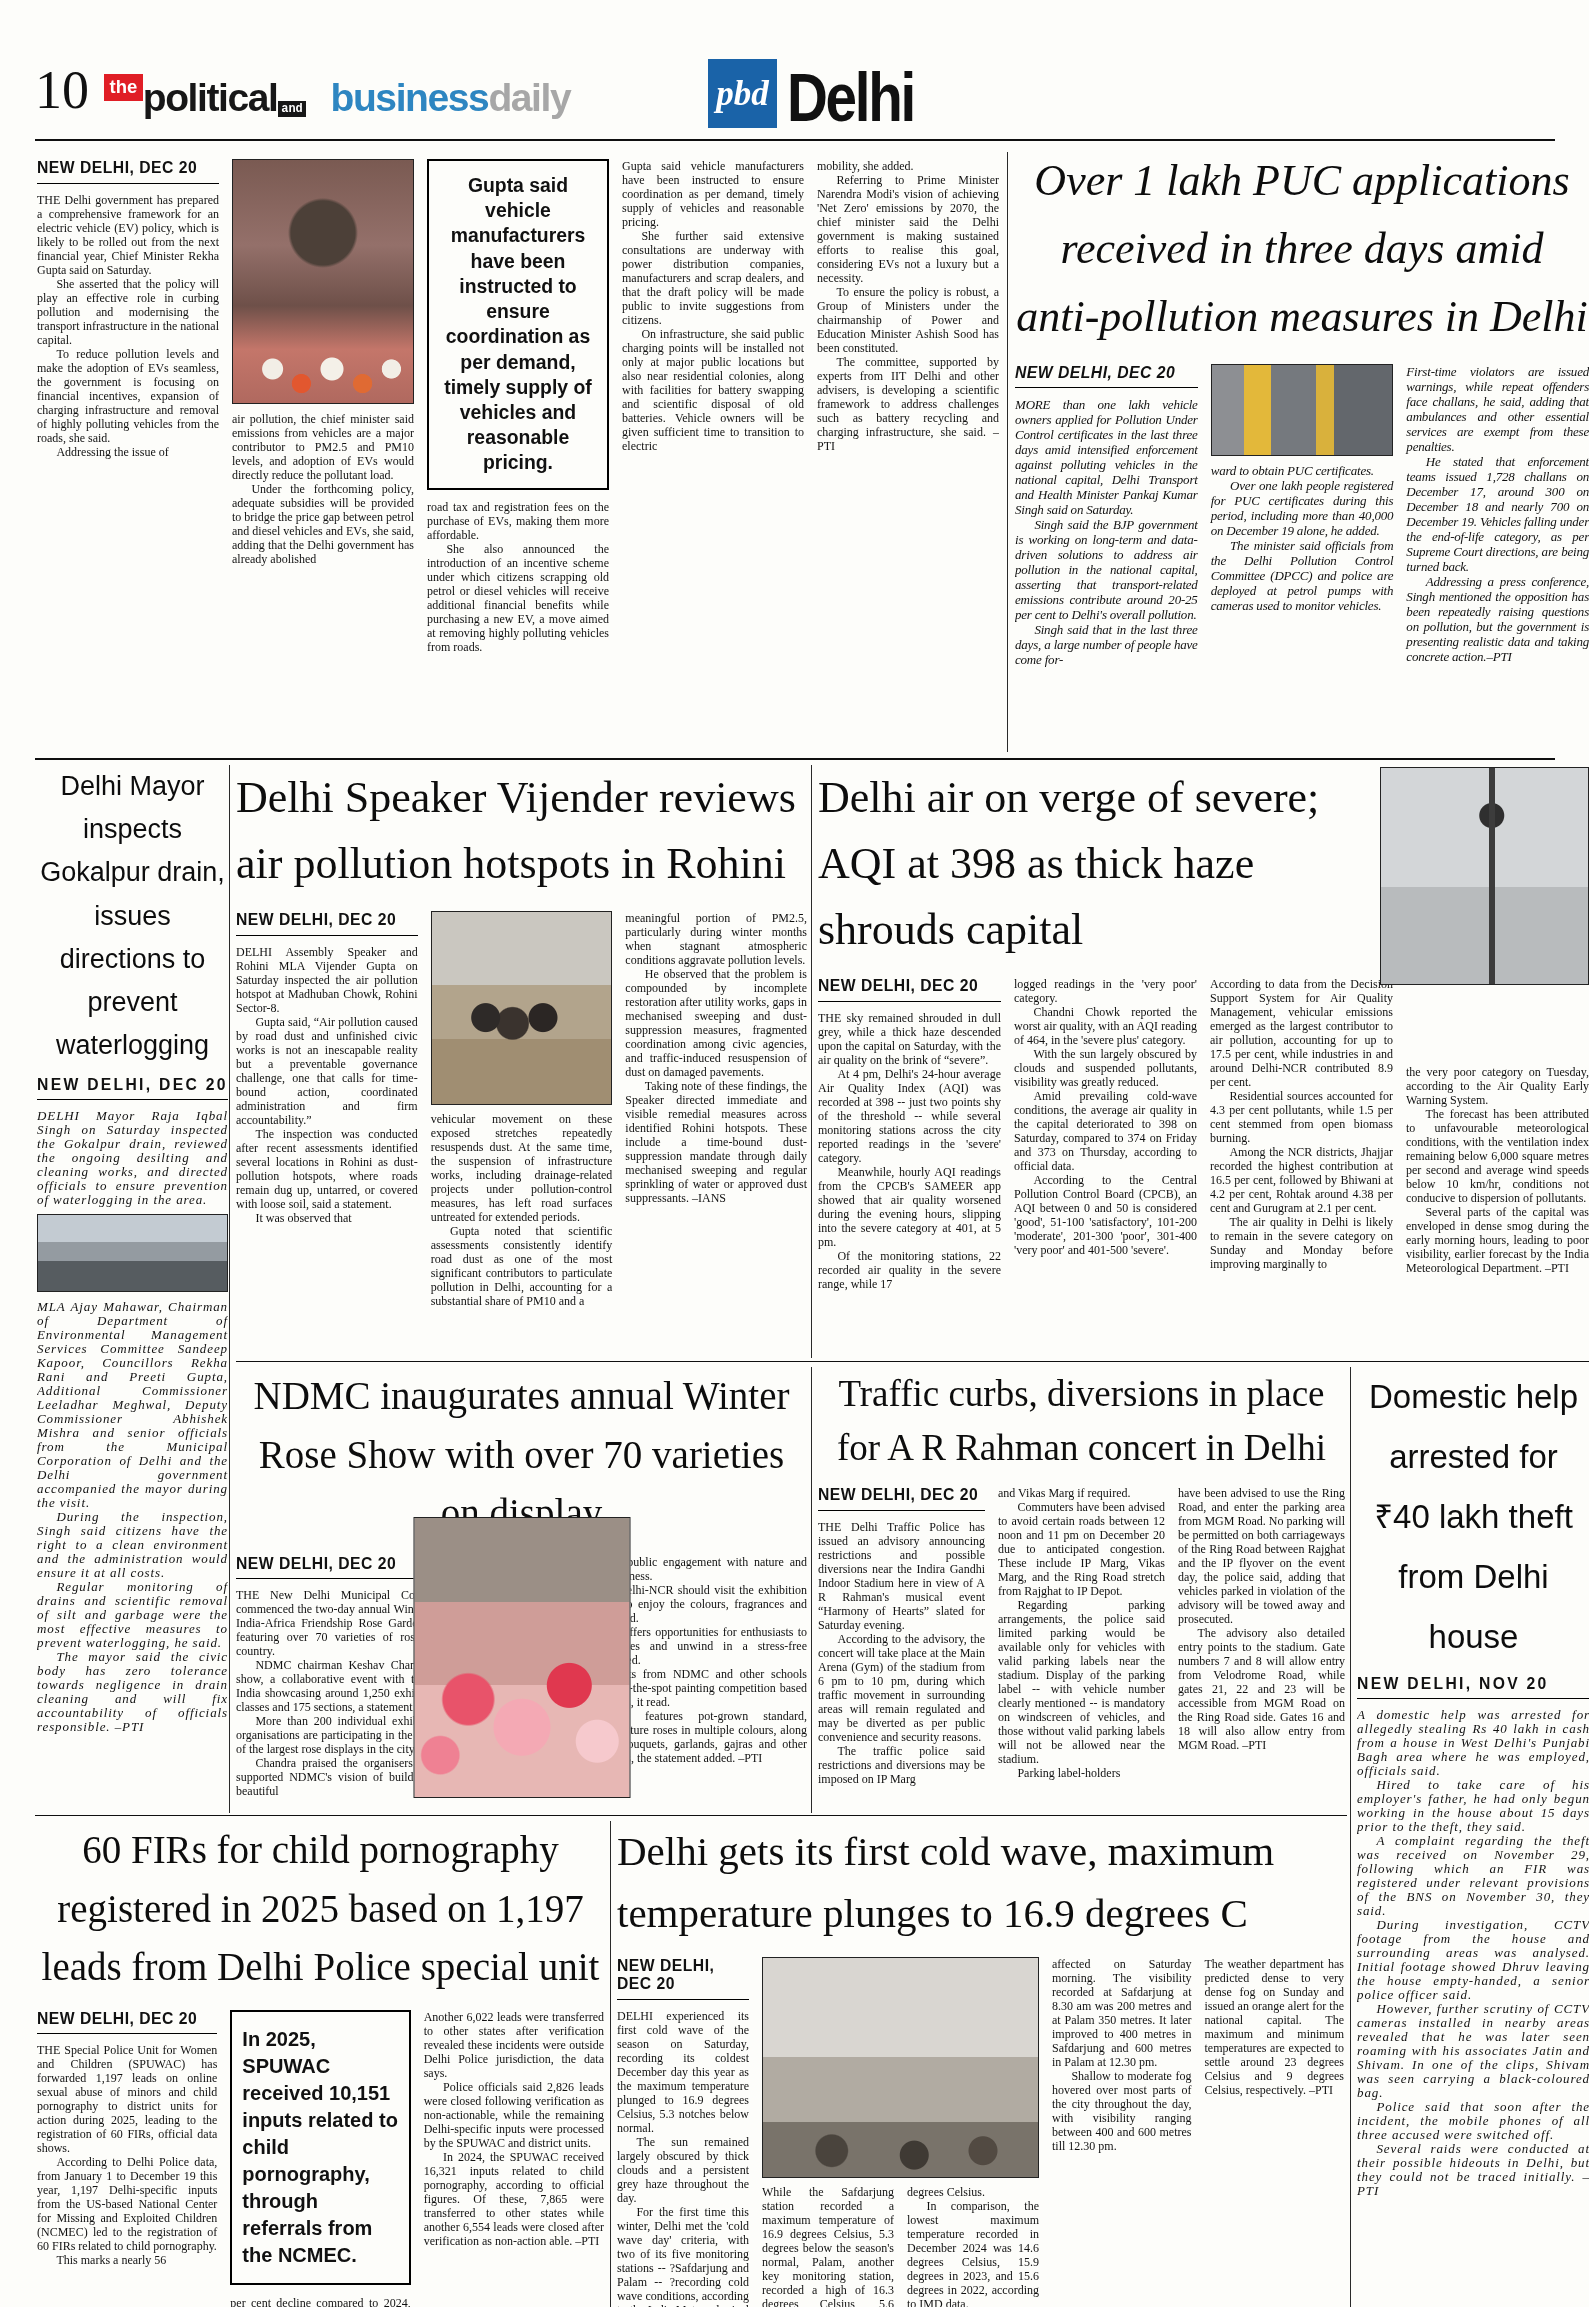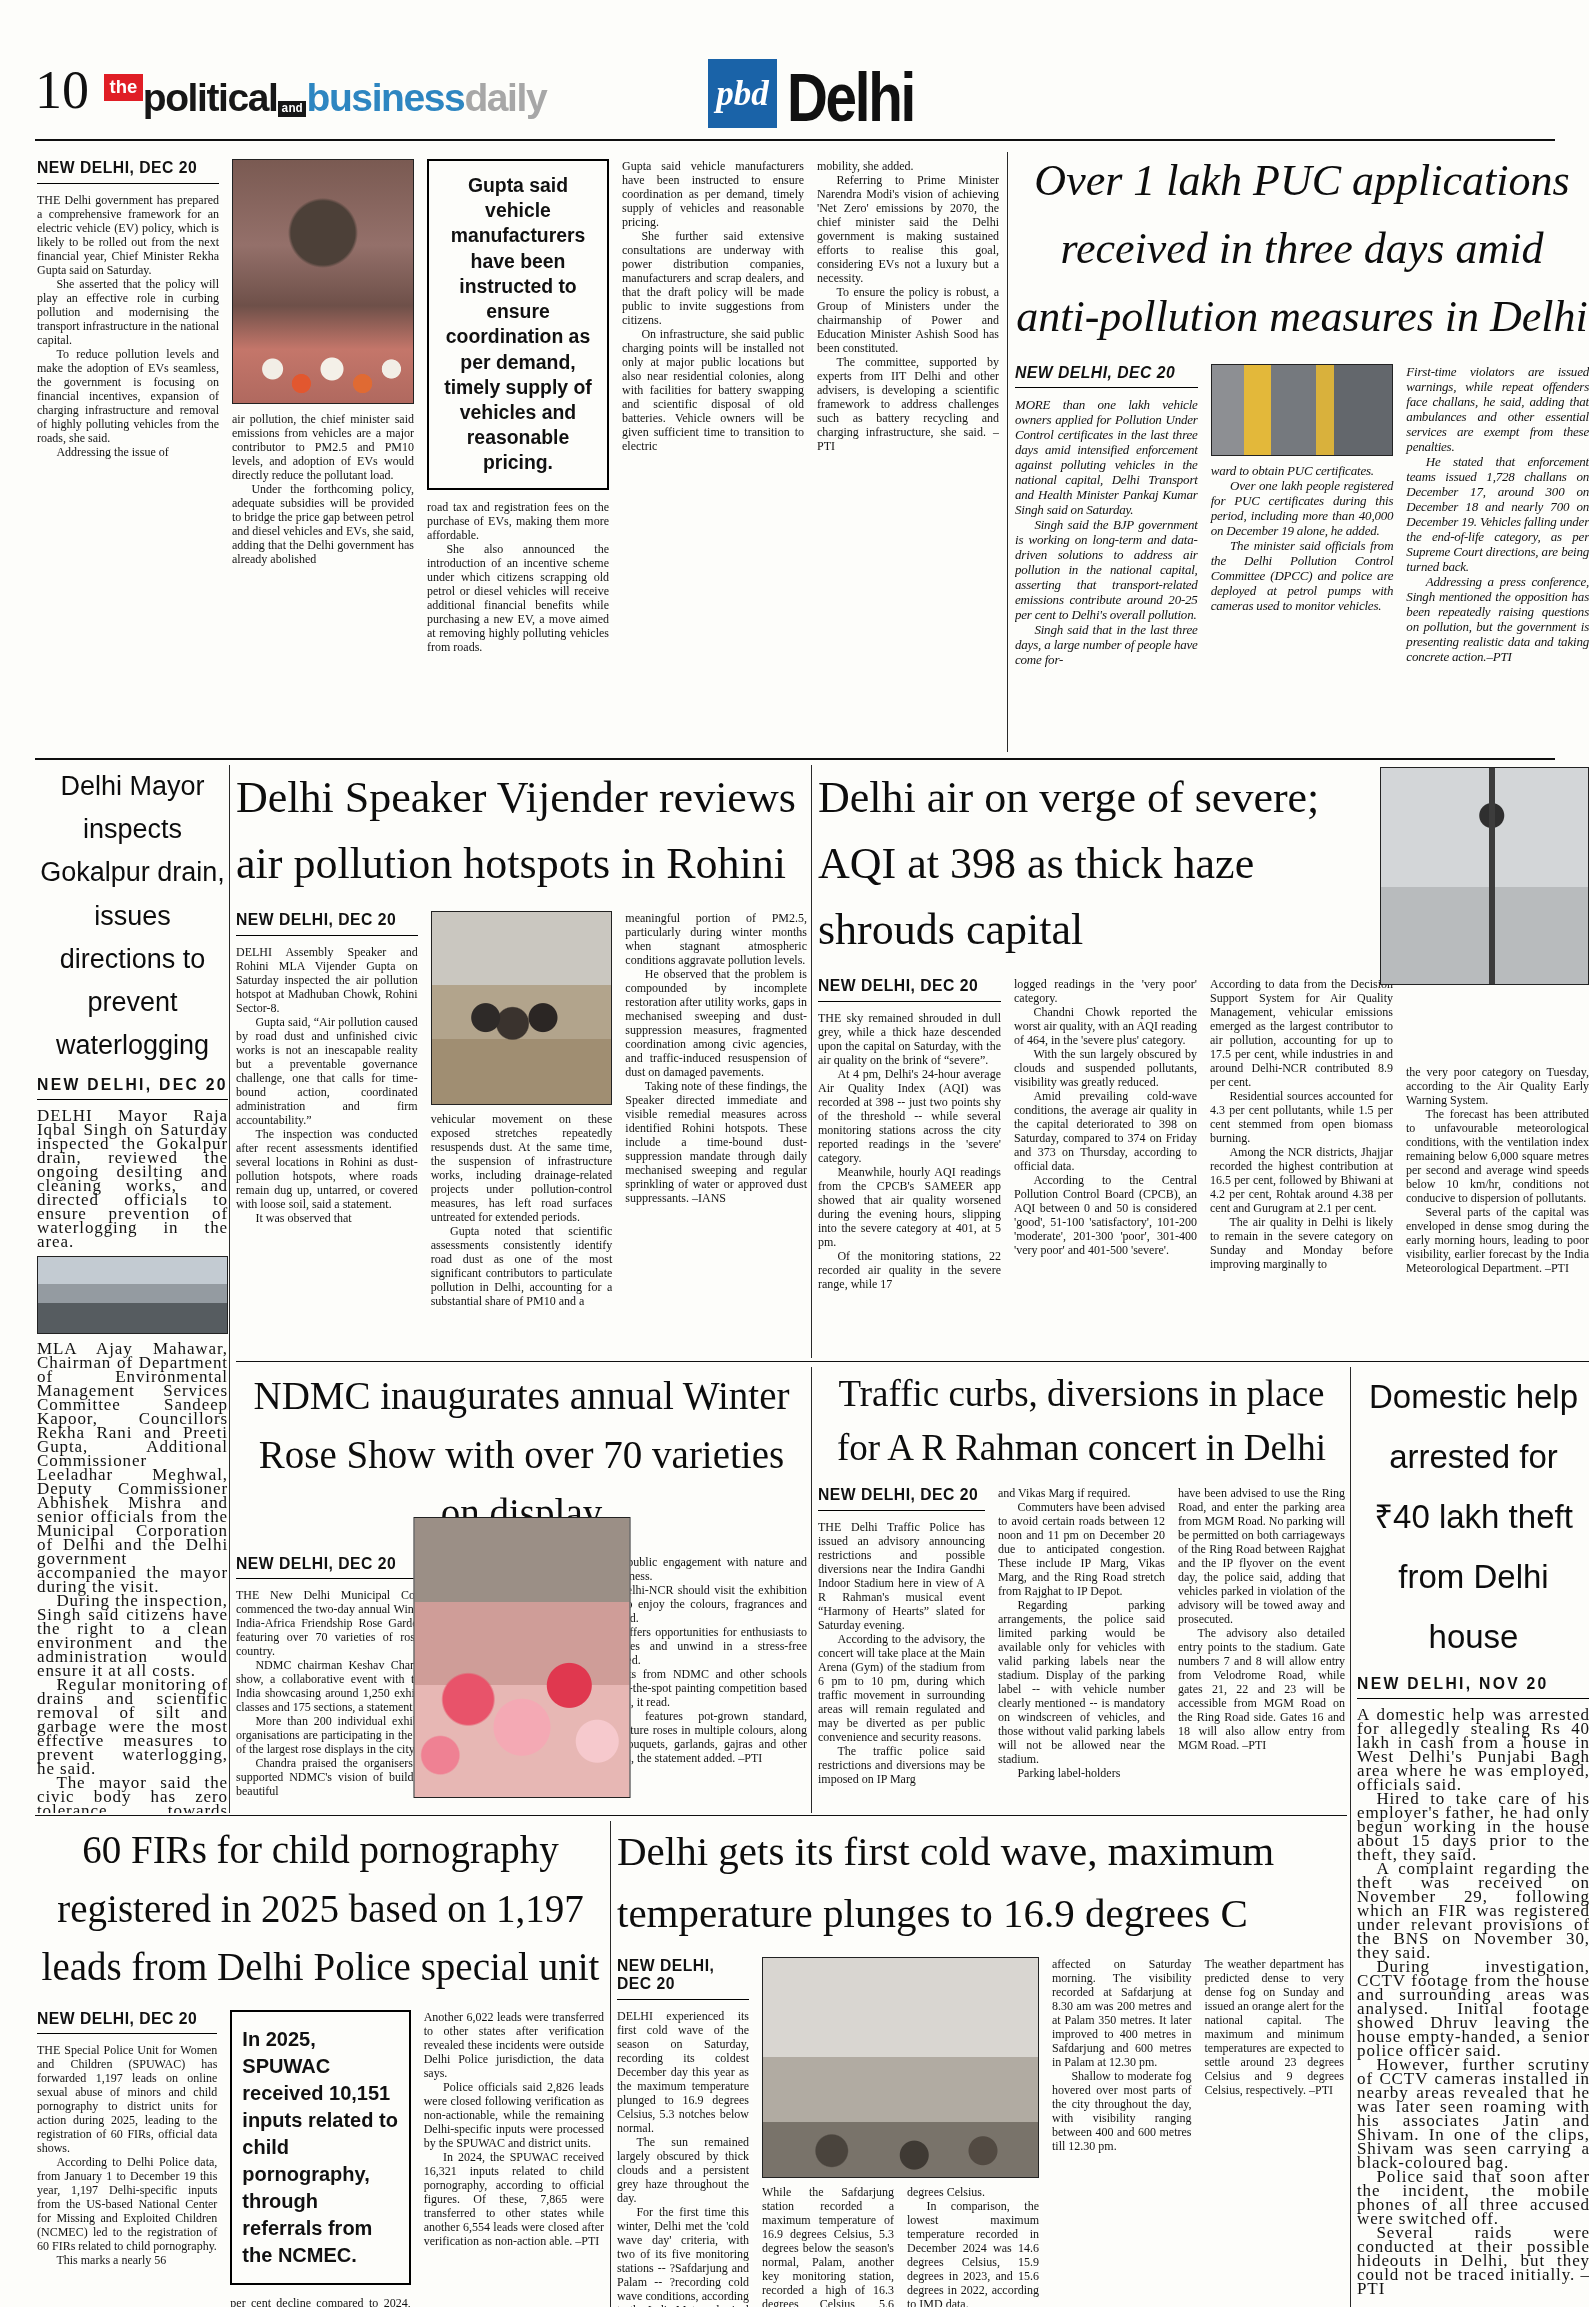--- a/index.html
+++ b/index.html
@@ -5,41 +5,41 @@
   html,body{margin:0;padding:0;background:#e9e7e2;}
   #page{position:relative;width:1589px;height:2452px;background:#fdfdfa;font-family:"Liberation Serif",serif;color:#111;overflow:hidden;}
   
   #masthead{position:absolute;left:35px;top:59px;width:1520px;height:79px;}
   .pageno{position:absolute;left:0;top:3.7px;font-family:"Liberation Serif",serif;font-size:54px;line-height:1;font-weight:400;}
   .brand{position:absolute;left:69px;top:10px;}
   .brand-the{display:inline-block;background:#e01e25;color:#fff;font-family:"Liberation Sans",sans-serif;font-weight:bold;font-size:18.5px;padding:2.8px 5.5px;vertical-align:top;margin-top:4.6px;}
   .brand-word{font-family:"Liberation Sans",sans-serif;font-weight:bold;font-size:39px;letter-spacing:-1.4px;vertical-align:bottom;line-height:1.5;}
   .brand-political{color:#171717;}
   .brand-and{display:inline-block;background:#171717;color:#fff;font-family:Liberation Mono, monospace;font-weight:bold;font-size:12px;padding:0.9px 2.8px;vertical-align:bottom;margin:0 0.9px 11px 0.9px;}
-  .brand-business{color:#2e86c1;}
+  .brand-business{color:#2e86c1;margin-left:24px;}
   .brand-daily{color:#a7a7a7;}
   .pbd-box{position:absolute;left:673px;top:0;width:69px;height:69px;background:#1a63a8;color:#fff;display:flex;align-items:center;justify-content:center;font-family:"Liberation Serif",serif;font-style:italic;font-weight:bold;font-size:35px;}
   .section-name{position:absolute;left:752px;top:-2.8px;font-family:"Liberation Sans",sans-serif;font-weight:bold;font-size:69px;letter-spacing:-2.8px;transform:scaleX(.82);transform-origin:left;line-height:1;top:3.7px;}
   .mast-right{position:absolute;right:0;top:14px;text-align:right;}
   .mast-site{font-style:italic;font-size:20px;line-height:1.4;}
   .mast-date{font-size:22px;line-height:1.4;}
   
   .hrule{position:absolute;background:#101010;height:1.8px;}
   .vrule{position:absolute;background:#2a2a2a;width:0.9px;}
   
   .article{position:absolute;overflow:hidden;}
   .hl-serif{font-family:"Liberation Serif",serif;font-weight:400;text-align:center;margin:0;color:#0d0d0d;}
   .hl-sans{font-family:"Liberation Sans",sans-serif;font-weight:400;text-align:center;margin:0;color:#0d0d0d;}
   .dateline{font-family:"Liberation Sans",sans-serif;font-weight:bold;font-size:15.7px;letter-spacing:0.5px;border-bottom:1.8px solid #000;padding-bottom:5.5px;margin-bottom:9.2px;}
   .dateline.wide{letter-spacing:2.3px;}
   .cols{display:flex;gap:13px;align-items:stretch;}
   .col{flex:1;min-width:0;}
   .paras .para{font-size:12px;line-height:14px;text-align:justify;margin:0;text-indent:19.4px;}
   .paras .para.first{text-indent:0;}
-  .spaced .para{letter-spacing:0.9px;font-size:17px;}
+  .spaced .para{letter-spacing:0.9px;font-size:13px;font-style:italic;}
   .cond .para{letter-spacing:-0.2px;font-size:13px;line-height:15px;}
   .photo{border:1.4px solid #222;box-sizing:border-box;width:100%;}
   .quote-box{border:2.8px double #000;box-sizing:border-box;padding:12px 9.2px;font-family:"Liberation Sans",sans-serif;font-weight:bold;font-size:19.4px;line-height:1.3;text-align:center;margin-bottom:10px;}
   
   .ph-cm{height:245px;background:
     radial-gradient(circle at 22% 86%, #f2eee6 0 10px, transparent 11px),
     radial-gradient(circle at 38% 92%, #e2572f 0 9.2px, transparent 10px),
     radial-gradient(circle at 55% 86%, #f4f0e8 0 11px, transparent 12px),
     radial-gradient(circle at 72% 92%, #e06a33 0 9.2px, transparent 10px),
     radial-gradient(circle at 88% 86%, #f2eee6 0 9.2px, transparent 10px),

